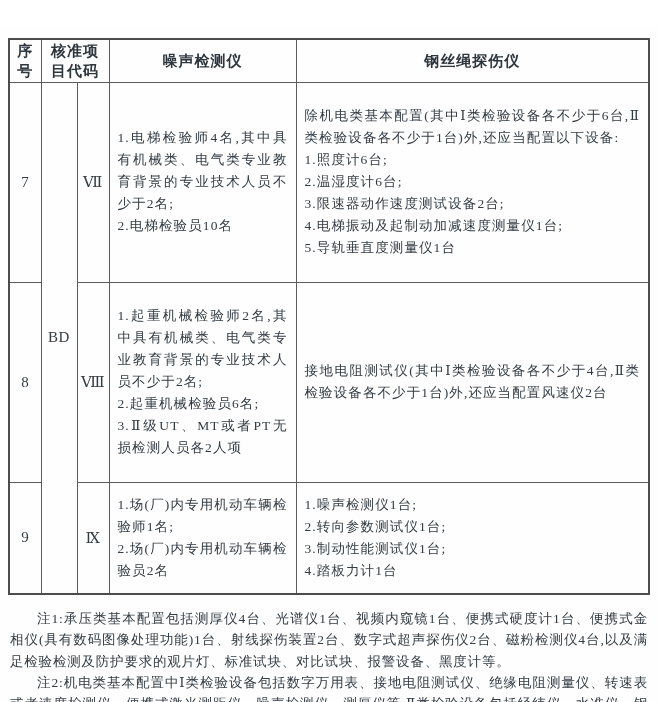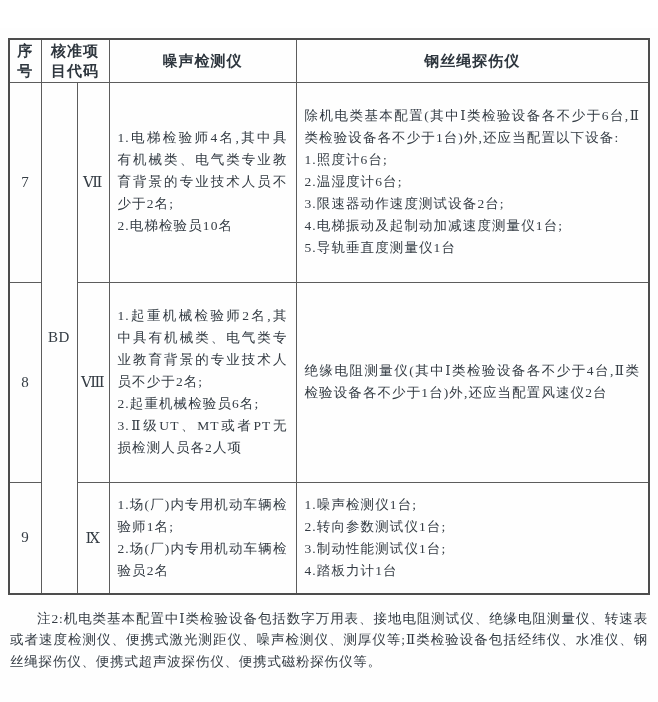--- a/index.html
+++ b/index.html
@@ -92,32 +92,33 @@
 3.限速器动作速度测试设备2台;
 4.电梯振动及起制动加减速度测量仪1台;
 5.导轨垂直度测量仪1台</td>
       </tr>
       <tr class="r-tall">
         <td class="c-center">8</td>
         <td class="c-center">Ⅷ</td>
         <td class="c-text">1.起重机械检验师2名,其中具有机械类、电气类专业教育背景的专业技术人员不少于2名;
 2.起重机械检验员6名;
 3.Ⅱ级UT、MT或者PT无损检测人员各2人项</td>
-        <td class="c-text">绝缘电阻测量仪(其中Ⅰ类检验设备各不少于4台,Ⅱ类检验设备各不少于1台)外,还应当配置风速仪2台</td>
+        <td class="c-text">接地电阻测试仪(其中Ⅰ类检验设备各不少于4台,Ⅱ类检验设备各不少于1台)外,还应当配置风速仪2台</td>
       </tr>
       <tr class="r-short">
         <td class="c-center">9</td>
         <td class="c-center">Ⅸ</td>
         <td class="c-text">1.场(厂)内专用机动车辆检验师1名;
 2.场(厂)内专用机动车辆检验员2名</td>
         <td class="c-text">1.噪声检测仪1台;
 2.转向参数测试仪1台;
 3.制动性能测试仪1台;
 4.踏板力计1台</td>
       </tr>
     </tbody>
   </table>
 
   <div class="notes">
+    <p>注1:承压类基本配置包括测厚仪4台、光谱仪1台、视频内窥镜1台、便携式硬度计1台、便携式金相仪(具有数码图像处理功能)1台、射线探伤装置2台、数字式超声探伤仪2台、磁粉检测仪4台,以及满足检验检测及防护要求的观片灯、标准试块、对比试块、报警设备、黑度计等。</p>
     <p>注2:机电类基本配置中Ⅰ类检验设备包括数字万用表、接地电阻测试仪、绝缘电阻测量仪、转速表或者速度检测仪、便携式激光测距仪、噪声检测仪、测厚仪等;Ⅱ类检验设备包括经纬仪、水准仪、钢丝绳探伤仪、便携式超声波探伤仪、便携式磁粉探伤仪等。</p>
   </div>
 
 </div>
 
 </body></html>

